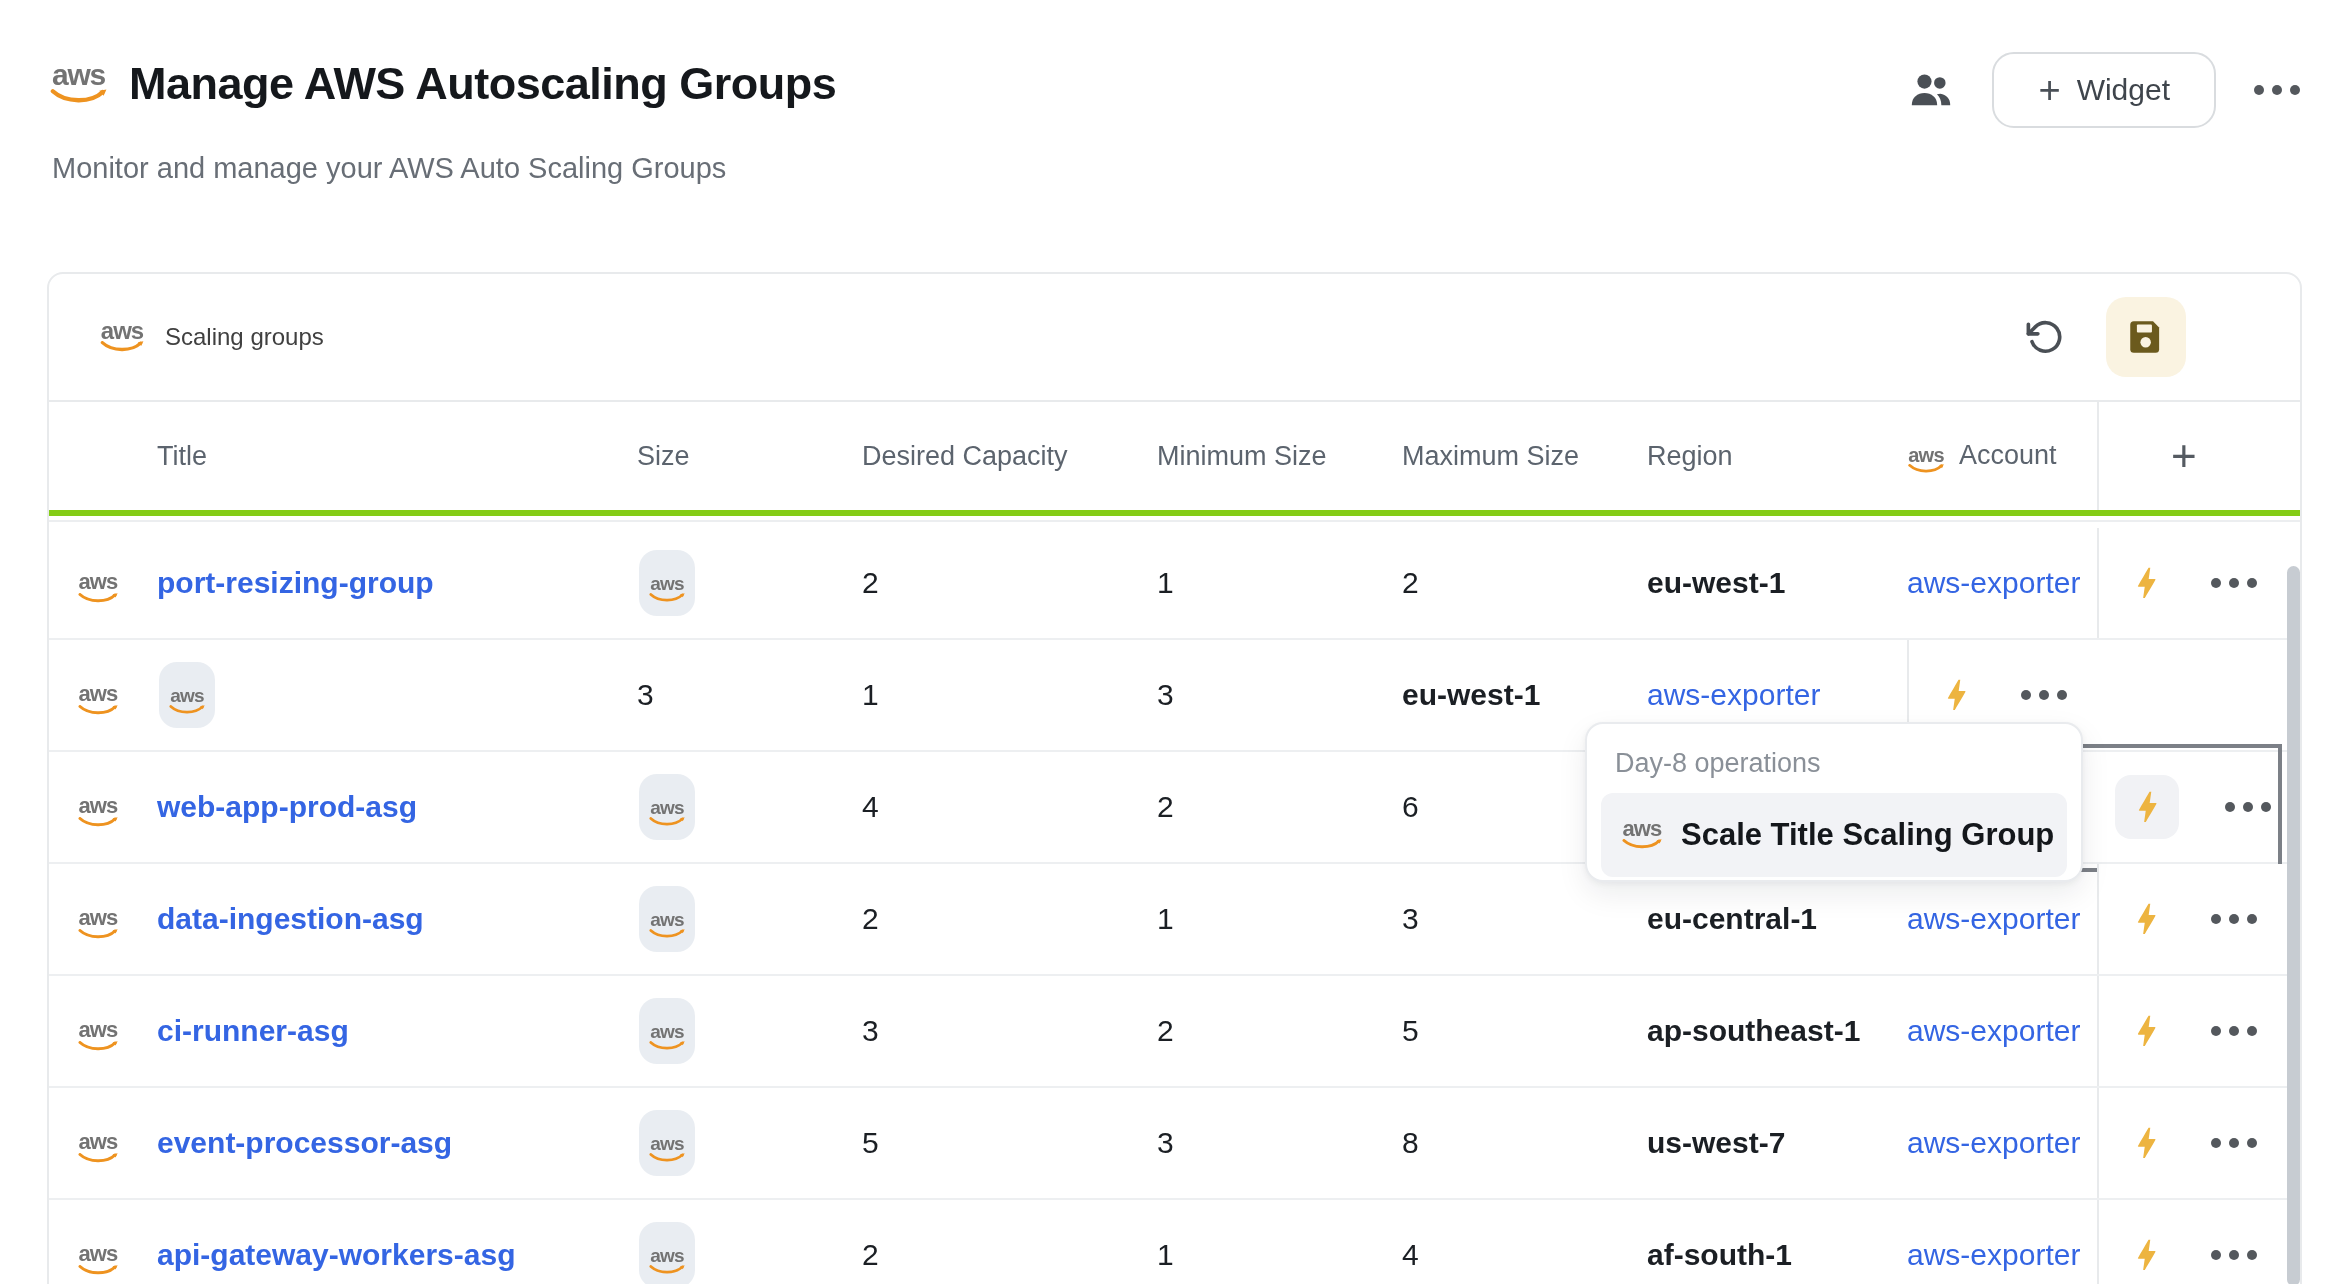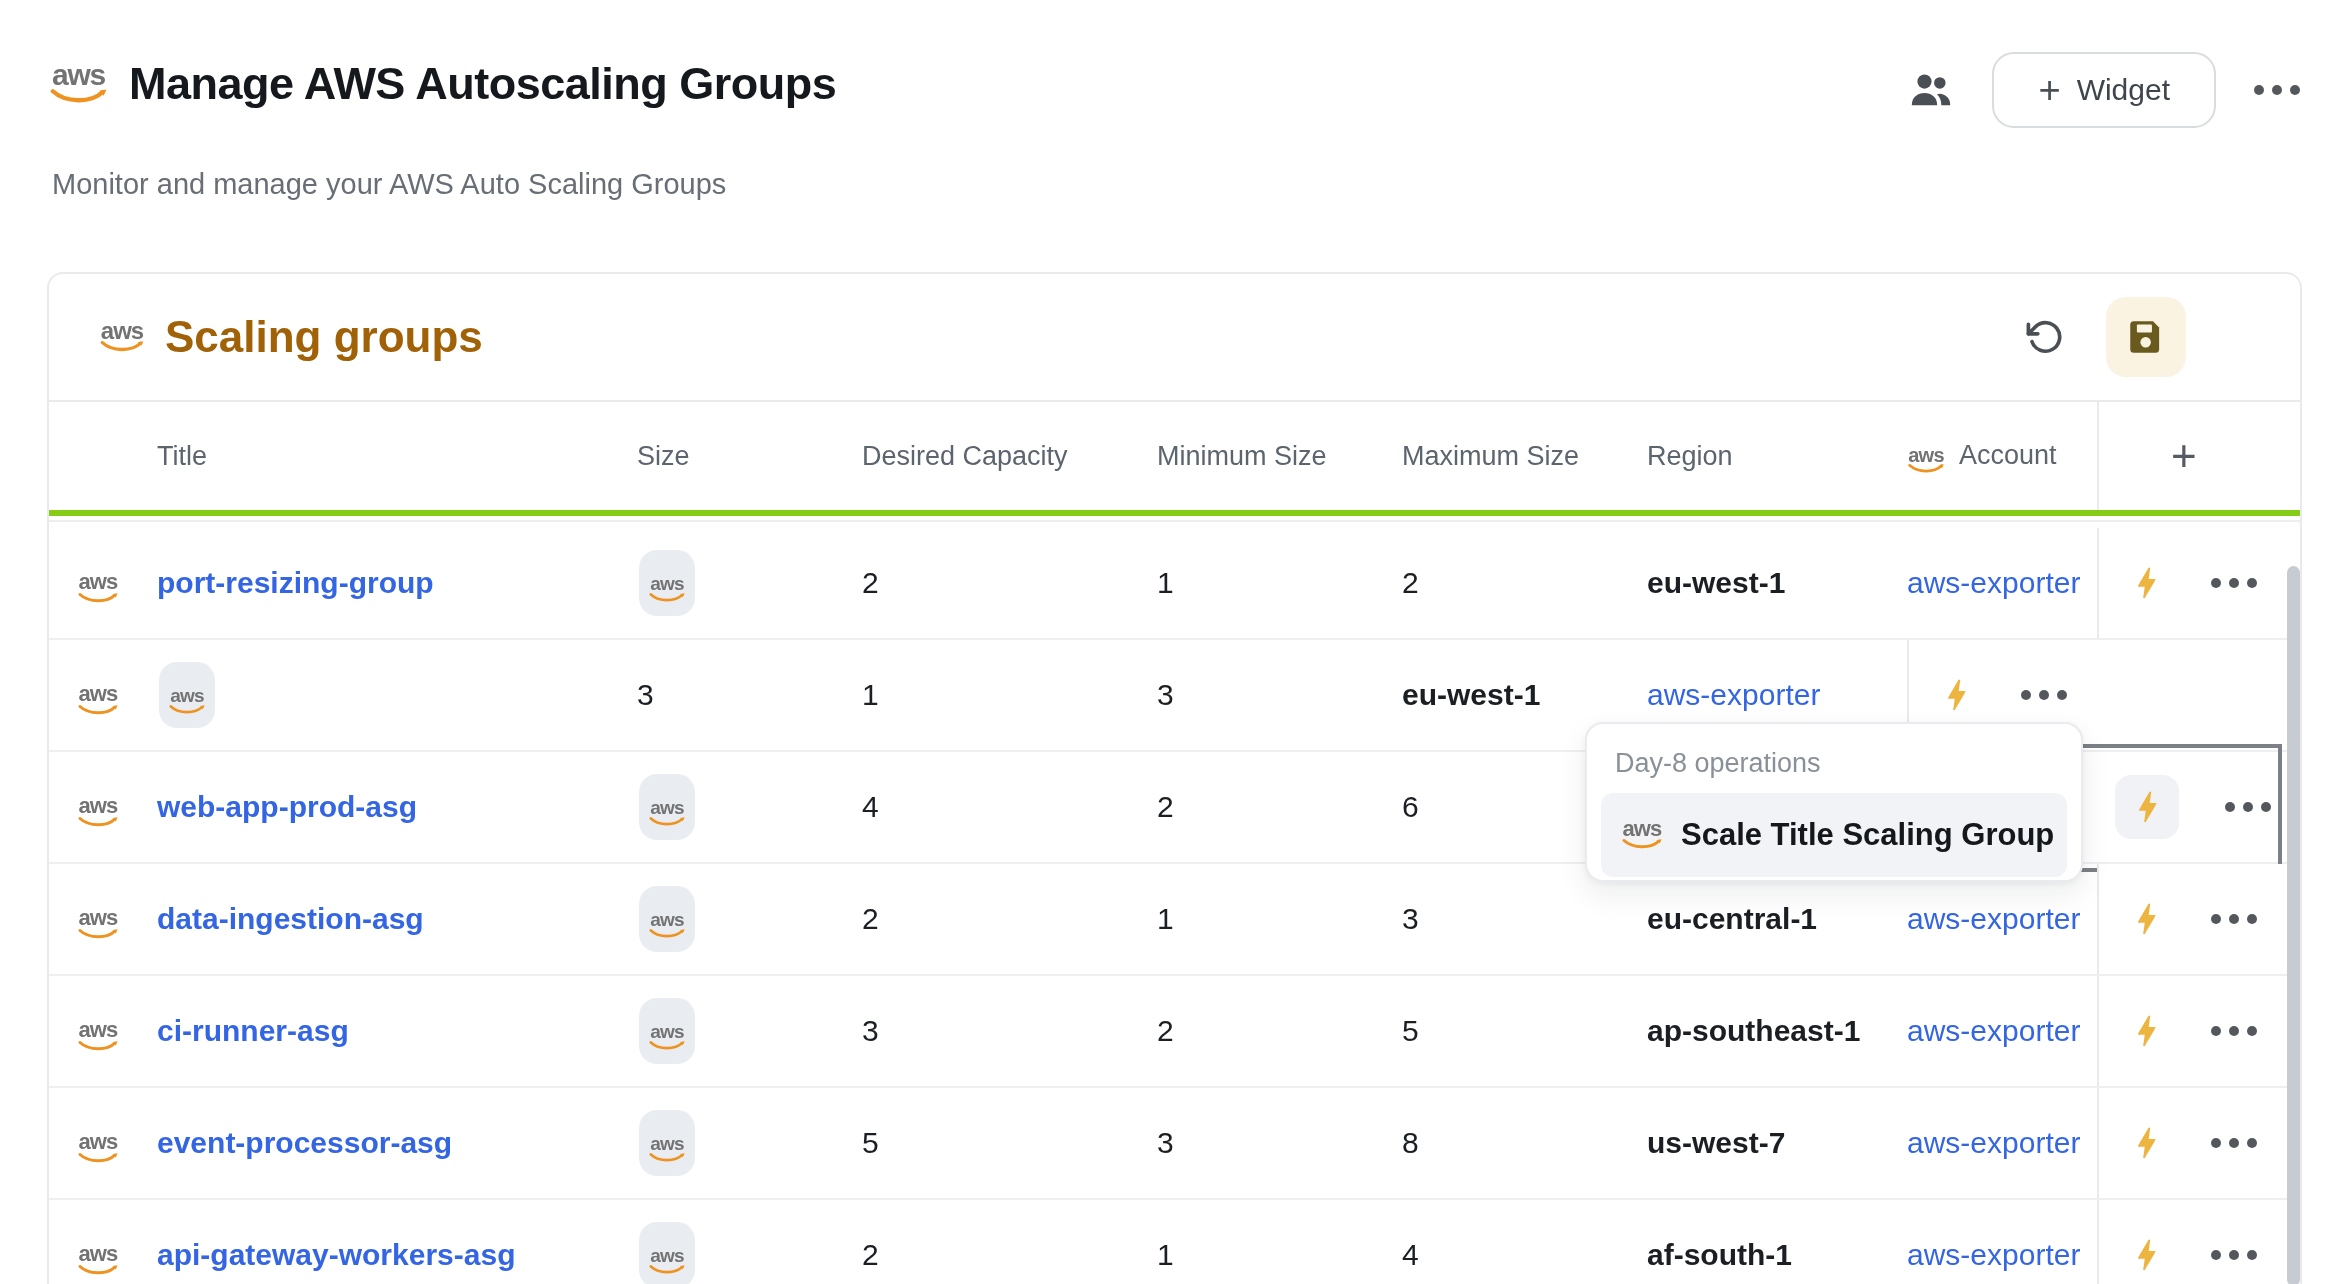--- a/index.html
+++ b/index.html
@@ -3,37 +3,37 @@
 <meta charset="utf-8">
 <style>
   * { margin:0; padding:0; box-sizing:border-box; }
   html,body { width:2344px; height:1284px; background:#ffffff;
     font-family:"Liberation Sans", sans-serif; color:#1b1f24; }
   .page { position:relative; width:2344px; height:1284px; overflow:hidden; background:#fff; }
 
   
   .title-row { position:absolute; left:50px; top:58px; display:flex; align-items:center; gap:22px; }
   .page-title { font-size:45px; font-weight:700; letter-spacing:-0.5px; color:#15181c; }
-  .subtitle { position:absolute; left:52px; top:168px; font-size:29px; color:#686e76; }
+  .subtitle { position:absolute; left:52px; top:152px; font-size:29px; color:#686e76; }
   .header-actions { position:absolute; right:44px; top:52px; display:flex; align-items:center; gap:38px; }
   .icon-btn { display:inline-flex; align-items:center; justify-content:center; cursor:pointer; }
   .widget-btn { display:flex; align-items:center; gap:16px; height:76px; padding:0 44px;
     border:2px solid #d9dcdf; border-radius:22px; background:#fff; font-size:30px; color:#3f454c;
     font-family:"Liberation Sans", sans-serif; cursor:pointer; }
   .widget-plus { font-size:38px; font-weight:400; color:#4a5057; line-height:1; }
   .dots3 { display:inline-flex; gap:8px; align-items:center; cursor:pointer; }
   .dots3 i { width:10px; height:10px; border-radius:50%; background:#54585d; display:inline-block; }
 
   
   .card { position:absolute; left:47px; top:272px; width:2255px; height:1060px;
     background:#fff; border:2px solid #e8eaec; border-radius:16px 16px 0 0; }
   .card-header { height:128px; display:flex; align-items:center; justify-content:space-between;
     padding:0 114px 0 50px; border-bottom:2px solid #e8eaec; }
   .card-title-wrap { display:flex; align-items:center; gap:20px; }
-  .card-title { font-size:44px; font-weight:700; color:#a16207; }
+  .card-title { font-size:24px; font-weight:400; color:#404040; }
   .card-actions { display:flex; align-items:center; gap:42px; }
   .save-btn { width:80px; height:80px; border:none; border-radius:20px; background:#faf3e1;
     display:flex; align-items:center; justify-content:center; cursor:pointer; }
 
   
   .grid { display:grid; grid-template-columns:80px 480px 225px 295px 245px 245px 260px 190px 1fr;
     padding-left:28px; align-items:center; }
   .thead { height:114px; border-bottom:6px solid #84cc16; font-size:27px; color:#5c646e; }
   .th-account { display:flex; align-items:center; gap:14px; }
   .th-actions { border-left:2px solid #e8eaec; height:100%; display:flex; align-items:center; padding-left:72px; }

